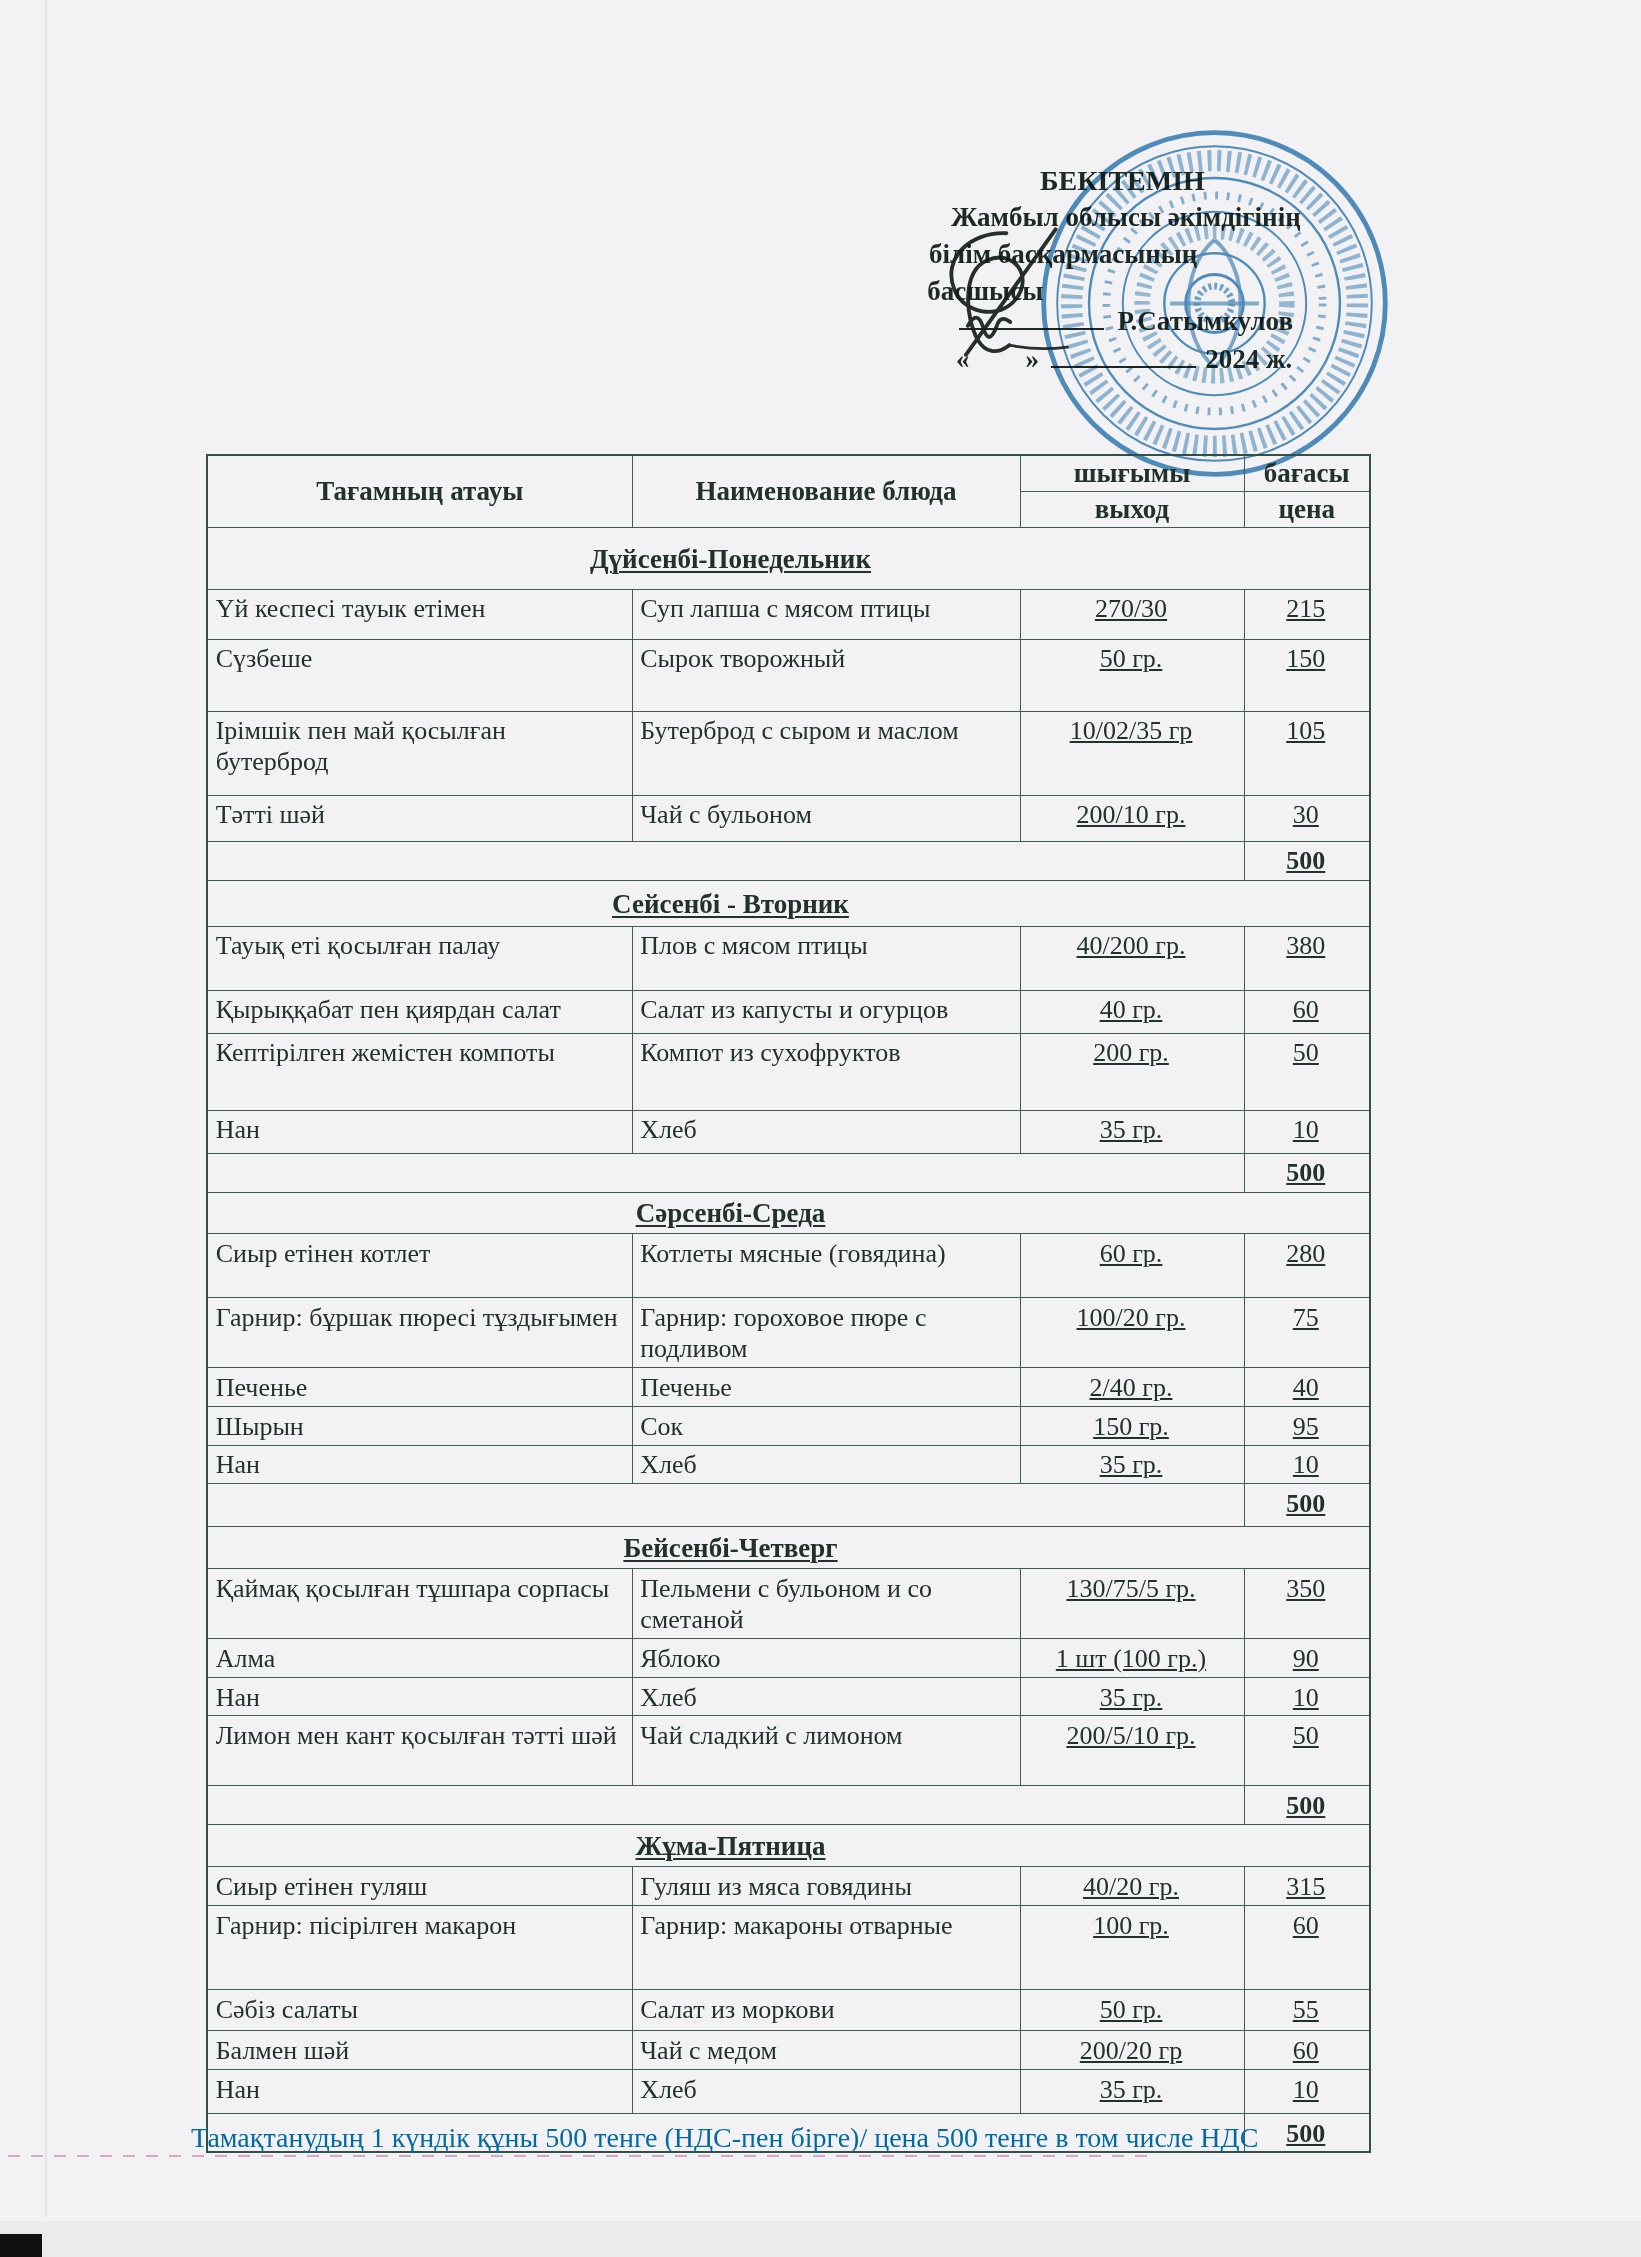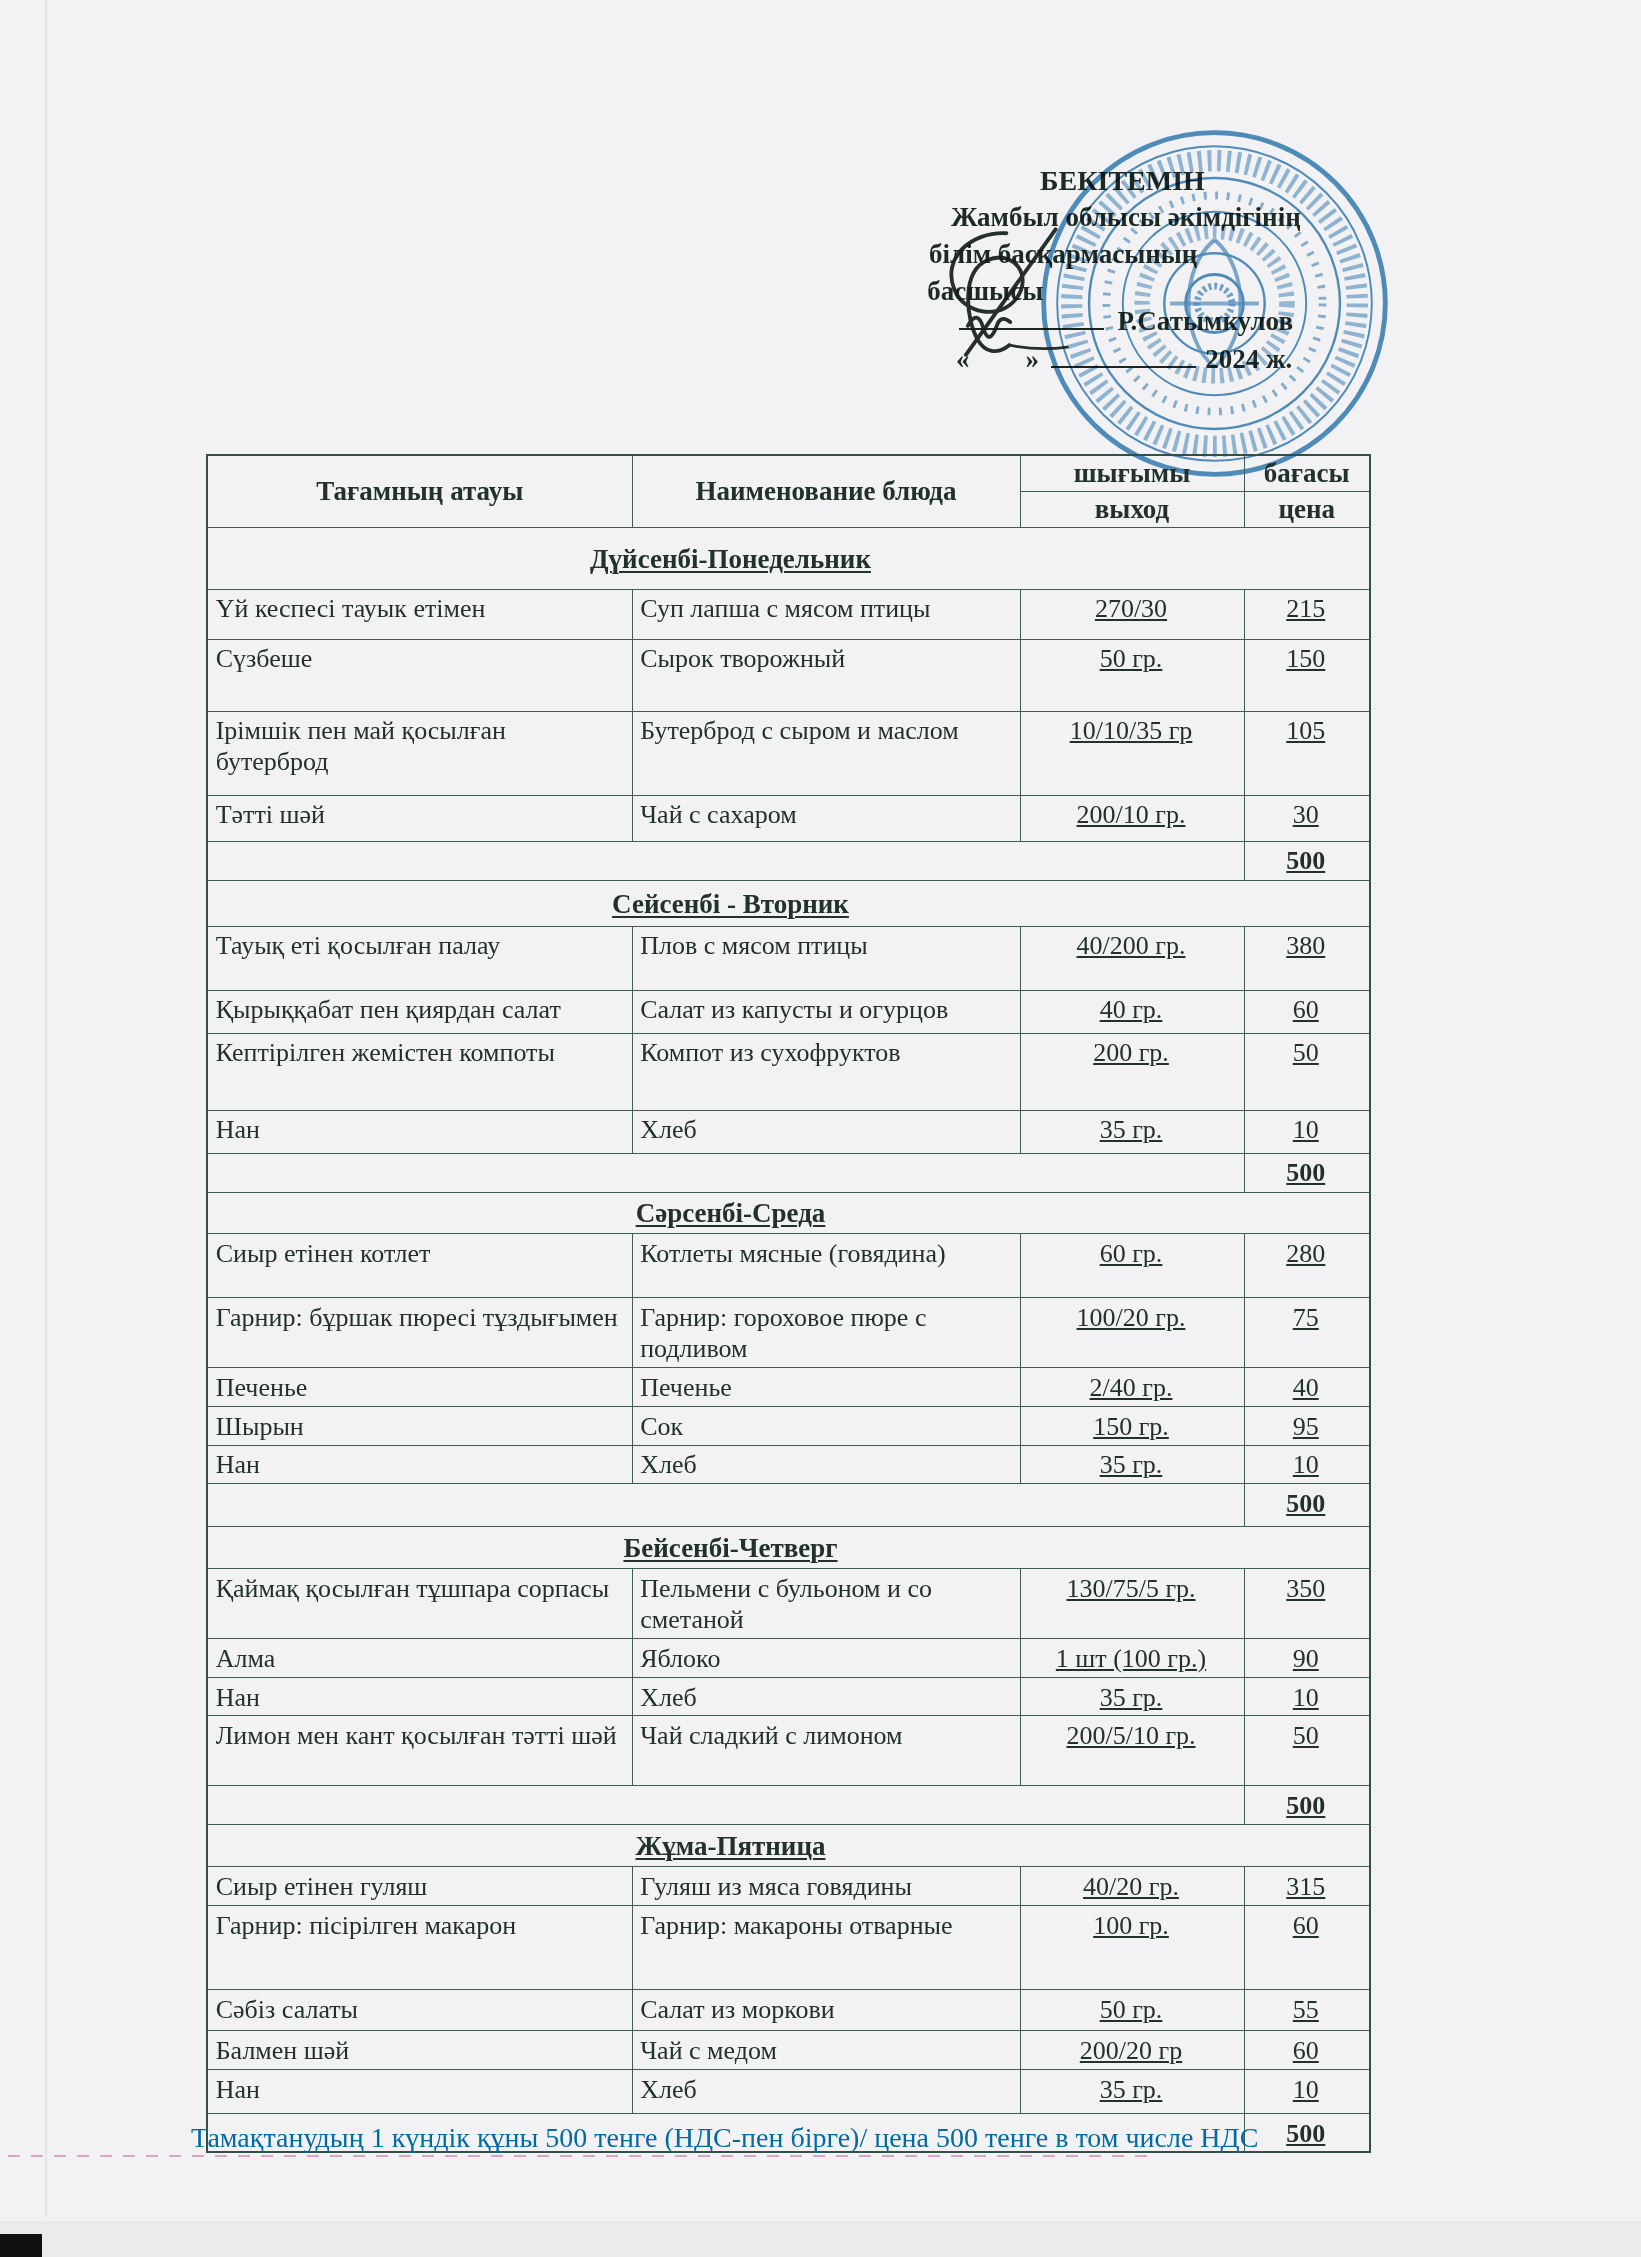--- a/index.html
+++ b/index.html
@@ -129,26 +129,26 @@
         </tr>
         <tr style="height: 72px;">
           <td class="c-kz">Сүзбеше</td>
           <td class="c-ru">Сырок творожный</td>
           <td class="c-portion">50 гр.</td>
           <td class="c-price">150</td>
         </tr>
         <tr style="height: 84px;">
           <td class="c-kz">Ірімшік пен май қосылған бутерброд</td>
           <td class="c-ru">Бутерброд с сыром и маслом</td>
-          <td class="c-portion">10/10/35 гр</td>
+          <td class="c-portion">10/02/35 гр</td>
           <td class="c-price">105</td>
         </tr>
         <tr style="height: 46px;">
           <td class="c-kz">Тәтті шәй</td>
-          <td class="c-ru">Чай с сахаром</td>
+          <td class="c-ru">Чай с бульоном</td>
           <td class="c-portion vbottom">200/10 гр.</td>
           <td class="c-price vbottom">30</td>
         </tr>
         <tr class="total-row" style="height: 39px;">
           <td colspan="3"></td>
           <td class="c-price">500</td>
         </tr>
         <tr class="section-row" style="height: 46px;">
           <td colspan="4"><span class="day-label">Сейсенбі - Вторник</span></td>
         </tr>

